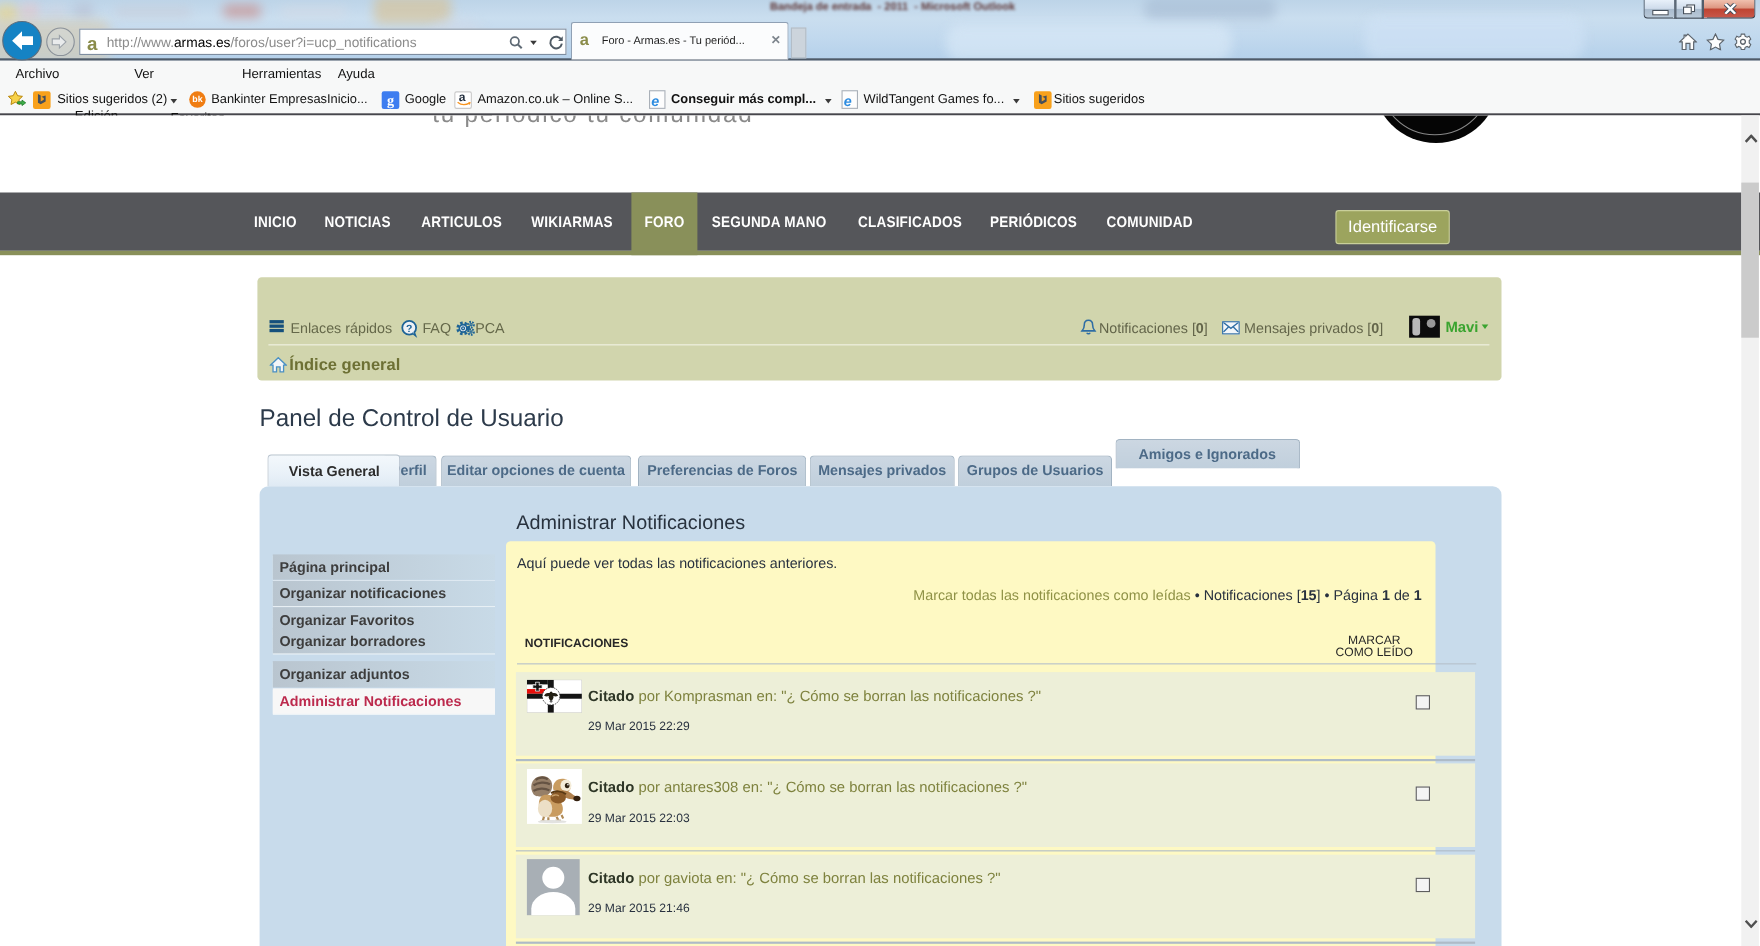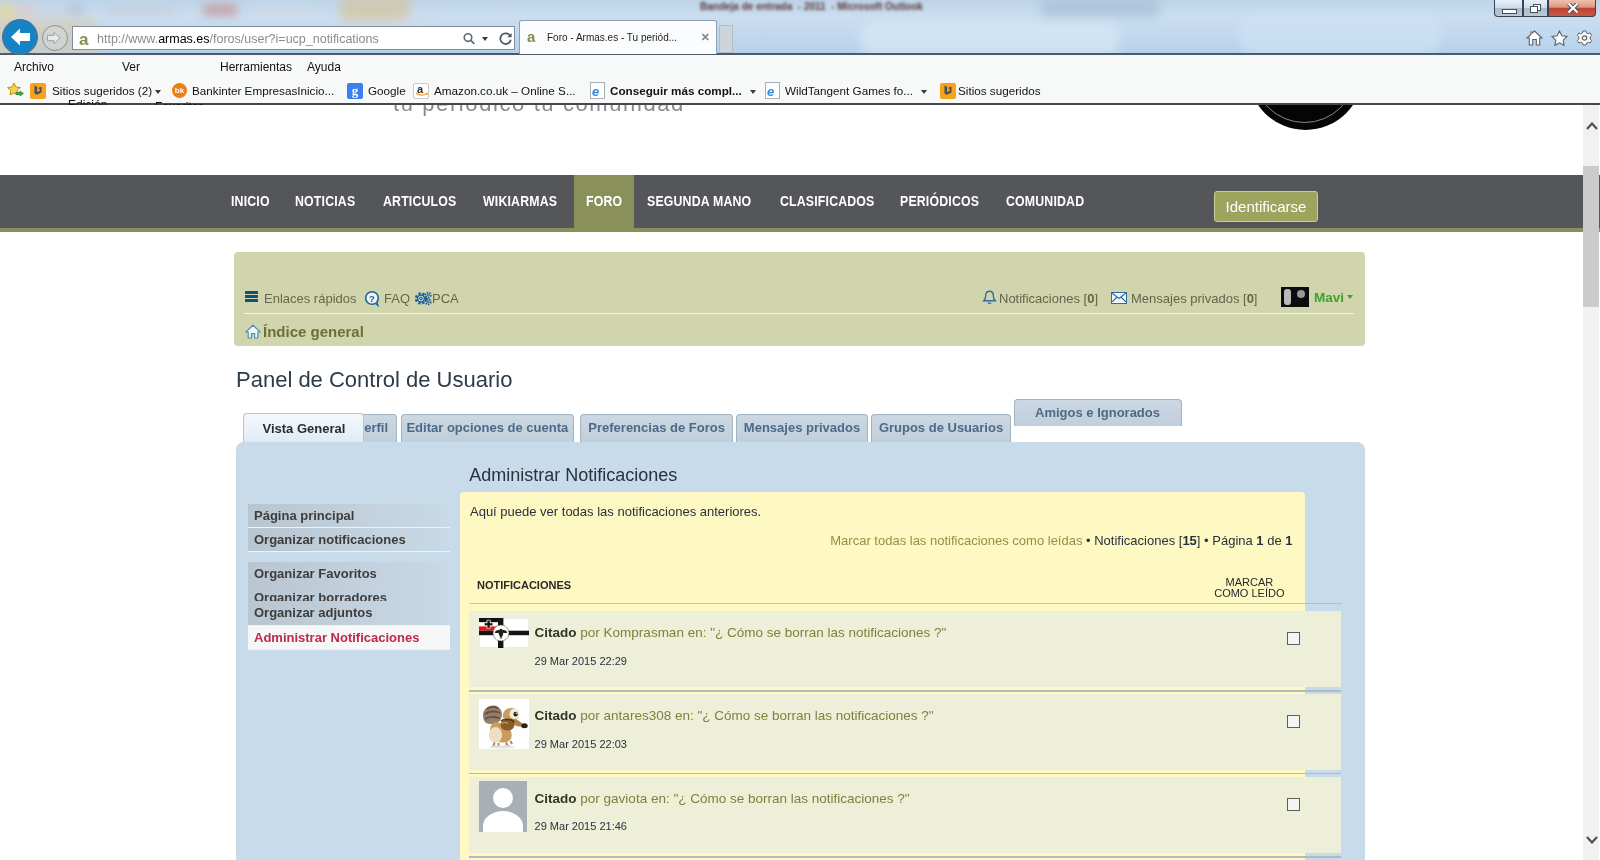--- a/index.html
+++ b/index.html
@@ -268,22 +268,22 @@
     <div class="tab" style="left:580.3px; top:309.3px; width:152.6px; line-height:26px;">Preferencias de Foros</div>
     <div class="tab" style="left:736px; top:309.3px; width:132px; line-height:26px;">Mensajes privados</div>
     <div class="tab" style="left:871px; top:309.3px; width:140px; line-height:26px;">Grupos de Usuarios</div>
     <div class="tab" style="left:1013.5px; top:294px; width:168px; line-height:26px;">Amigos e Ignorados</div>
 
     <div class="abs" id="cpanel">
       <div class="abs" style="left:233.3px; top:23px; font-size:18px; color:#28323e;">Administrar Notificaciones</div>
 
       <div class="srow" style="top:62px;">Página principal</div>
       <div class="srow" style="top:86.4px;">Organizar notificaciones</div>
-      <div class="srow" style="top:110.8px;margin-top:10px;">Organizar Favoritos</div>
-      <div class="srow" style="top:144px;">Organizar borradores</div>
+      <div class="srow" style="top:110.8px;">Organizar Favoritos</div>
+      <div class="srow" style="top:129px;">Organizar borradores</div>
       <div class="srow" style="top:159.6px;">Organizar adjuntos</div>
       <div class="srow" style="top:184px; background:#f7f7f7; color:#bc2a4d;">Administrar Notificaciones</div>
 
       <div class="abs" id="whitepanel">
         <div class="abs" style="left:9.8px; top:12px; font-size:13px; color:#28313f;">Aquí puede ver todas las notificaciones anteriores.</div>
         <div class="abs" style="right:12.7px; top:41.3px; font-size:13px; color:#28313f;"><span class="olive2">Marcar todas las notificaciones como leídas</span> • Notificaciones [<b>15</b>] • Página <b>1</b> de <b>1</b></div>
         <div class="abs" style="left:16.8px; top:87.4px; font-size:11px; font-weight:bold; color:#282828;">NOTIFICACIONES</div>
         <div class="abs" style="right:20.7px; top:85.8px; font-size:11px; color:#282828; text-align:center; line-height:10.8px;">MARCAR<br>COMO LEÍDO</div>
         <div class="abs" style="left:9.8px; top:111.6px; width:871.9px; height:1px; background:#b5c0ca;"></div>
 

